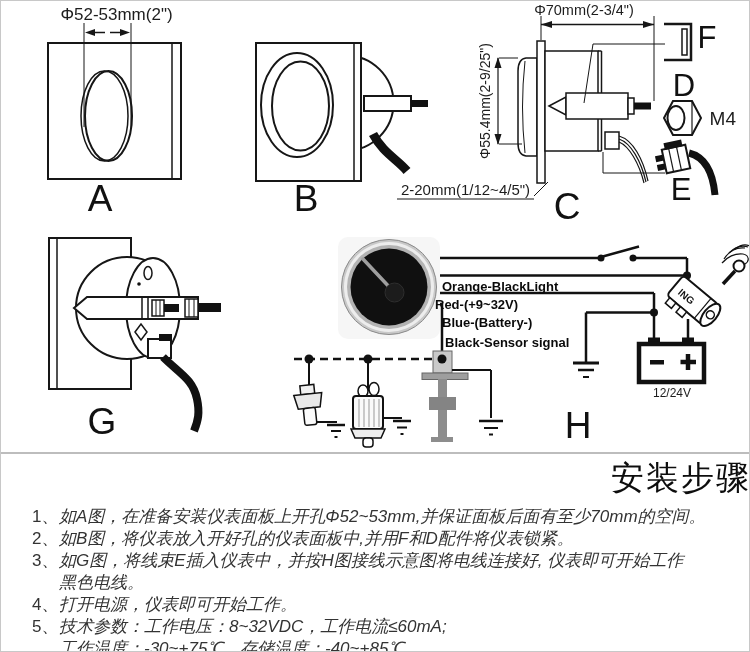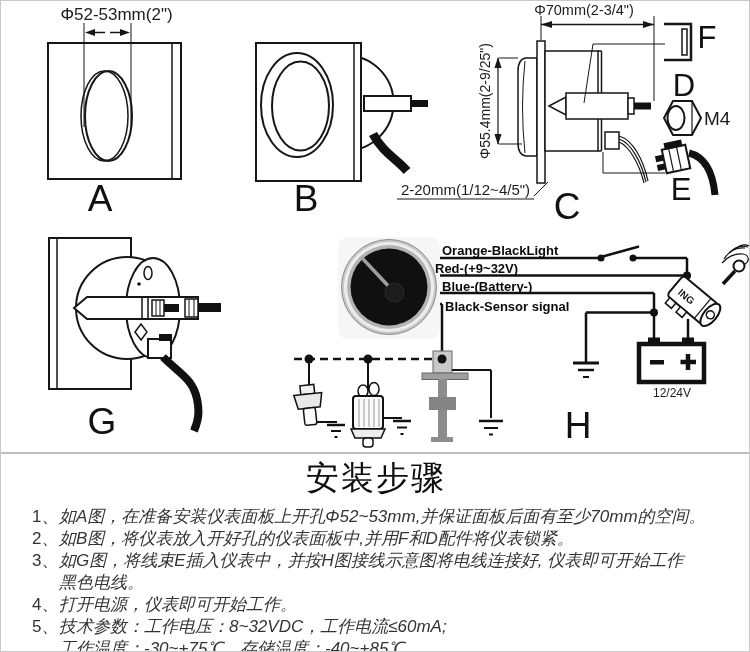--- a/index.html
+++ b/index.html
@@ -5,25 +5,25 @@
   html,body{margin:0;padding:0;background:#fff;}
   #screen{
     position:relative;width:750px;height:652px;box-sizing:border-box;
     background:#fff;border:1px solid #c8c8c8;overflow:hidden;
     font-family:"Liberation Sans",sans-serif;color:#161616;
   }
   .abs{position:absolute;}
   .dim{font-size:15px;color:#1d1d1d;text-align:center;white-space:nowrap;}
   .letter{font-size:37px;line-height:1;color:#111;text-align:center;white-space:nowrap;}
   .letter.small{font-size:31px;}
-  .wirelabel{font-size:13px;font-weight:bold;color:#0a0a0a;white-space:nowrap;}
+  .wirelabel{font-size:13px;font-weight:bold;color:#0a0a0a;white-space:nowrap;margin-top:36px;}
   #dim-c-side{transform:rotate(-90deg);transform-origin:center center;}
   #divider{position:absolute;left:0;top:451px;width:750px;height:0;border-top:2px solid #bdbdbd;}
   #steps{position:absolute;left:0;top:453px;width:750px;}
-  #steps-title{margin-top:5px;text-align:center;font-size:33px;line-height:37px;color:#0d0d0d;letter-spacing:2px;}
+  #steps-title{margin-top:5px;text-align:right;font-size:33px;line-height:37px;color:#0d0d0d;letter-spacing:2px;}
   #steps-list{margin-top:10px;padding-left:31px;}
   .steprow{display:flex;font-size:17px;line-height:22px;color:#333;}
   .steprow .num{width:27px;flex:none;}
   .steprow .txt{flex:1;white-space:nowrap;font-style:italic;}
   svg{display:block;}
 </style>
 </head>
 <body>
 
 <div id="screen">
@@ -262,21 +262,21 @@
   <div class="abs dim" style="left:48px;top:4px;width:135px;font-size:17px">Φ52-53mm(2")</div>
   <div class="abs dim" style="left:528px;top:1px;width:110px;font-size:14.5px">Φ70mm(2-3/4")</div>
   <div class="abs dim" id="dim-c-side" style="left:396px;top:92px;width:176px;height:16px;font-size:14px">Φ55.4mm(2-9/25")</div>
   <div class="abs dim" style="left:396px;top:180px;width:137px;font-size:15px">2-20mm(1/12~4/5")</div>
 
   <div class="abs letter" style="left:84px;top:179px;width:30px">A</div>
   <div class="abs letter" style="left:289px;top:179px;width:32px">B</div>
   <div class="abs letter" style="left:549px;top:187px;width:34px">C</div>
   <div class="abs letter small" style="left:695px;top:21px;width:22px">F</div>
   <div class="abs letter small" style="left:670px;top:69px;width:26px">D</div>
-  <div class="abs dim" style="left:703px;top:107px;width:32px;font-size:19px;text-align:left">M4</div>
+  <div class="abs dim" style="left:703px;top:107px;width:32px;font-size:19px;text-align:right">M4</div>
   <div class="abs letter small" style="left:666px;top:173px;width:28px">E</div>
   <div class="abs letter" style="left:86px;top:402px;width:30px">G</div>
   <div class="abs letter" style="left:560px;top:406px;width:34px">H</div>
 
   <div class="abs wirelabel" style="left:441px;top:242px">Orange-BlackLight</div>
   <div class="abs wirelabel" style="left:434px;top:260px">Red-(+9~32V)</div>
   <div class="abs wirelabel" style="left:441px;top:278px">Blue-(Battery-)</div>
   <div class="abs wirelabel" style="left:444px;top:298px">Black-Sensor signal</div>
   <div class="abs dim" style="left:639px;top:385px;width:64px;font-size:12px">12/24V</div>
 

